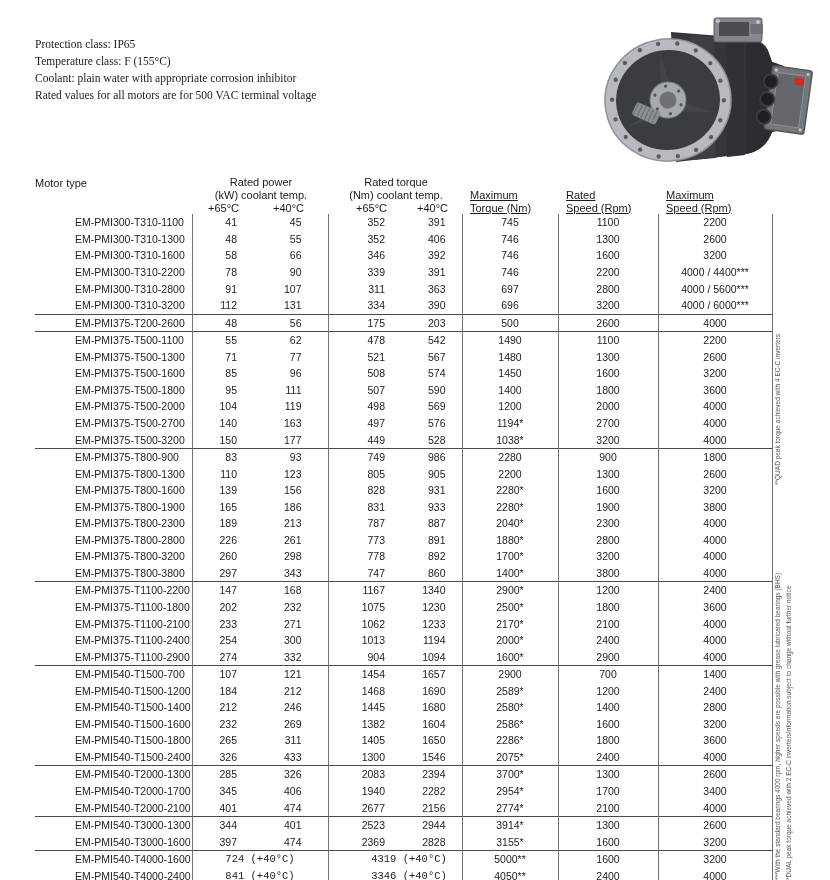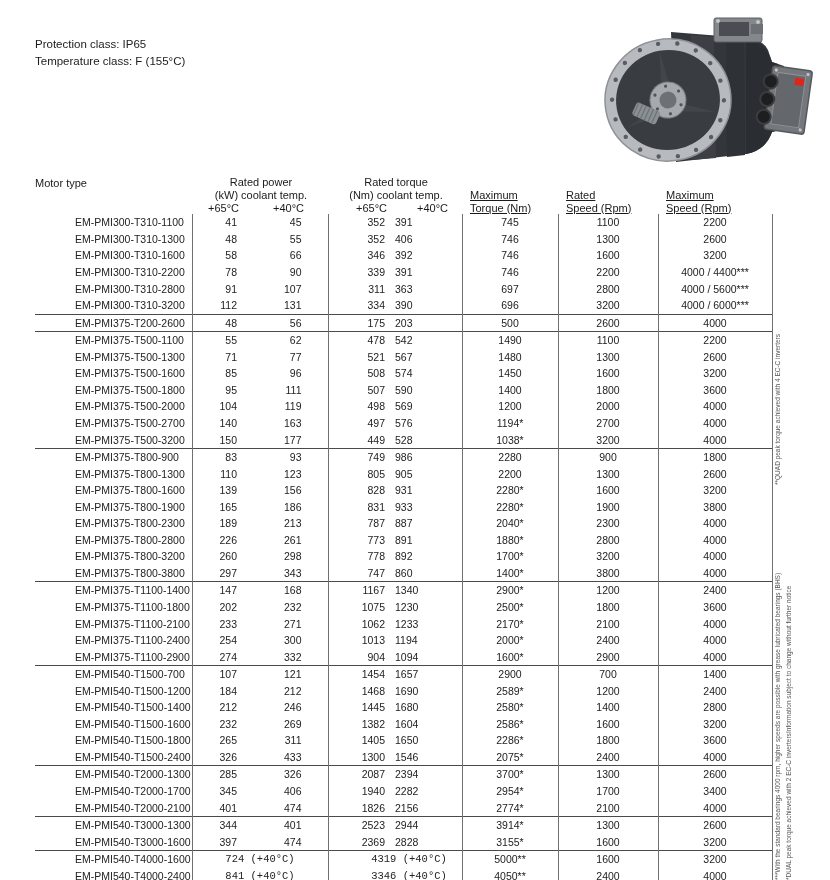--- a/index.html
+++ b/index.html
@@ -1,41 +1,41 @@
 <!DOCTYPE html>
 <html><head>
 <meta charset="utf-8">
 <style>
   html,body{margin:0;padding:0;background:#ffffff;}
   body{font-family:"Liberation Sans","DejaVu Sans",sans-serif;color:#1a1a1a;}
   .page{position:relative;width:830px;height:880px;background:#fff;overflow:hidden;}
 
   
-  .info-block{position:absolute;left:35px;top:36px;font-size:11.5px;line-height:16.9px;color:#1c1c1c;}
+  .info-block{position:absolute;left:35px;top:36px;font-size:11.5px;line-height:16.9px;color:#1c1c1c;font-family:Liberation Serif, serif;}
 
   
   .motor-photo{position:absolute;left:596px;top:10px;width:220px;height:165px;}
 
   
   .spec-table{position:absolute;left:35px;top:176px;border-collapse:collapse;table-layout:fixed;
               font-size:10.5px;color:#222;border-bottom:1px solid #4a4a4a;}
   .spec-table th{font-weight:normal;font-size:11px;color:#1a1a1a;padding:0;height:12.8px;line-height:12.8px;white-space:nowrap;}
   .spec-table td{padding:0;height:16.55px;line-height:16.55px;white-space:nowrap;}
   th.h-motor{text-align:left;vertical-align:top;padding-top:1px;}
   th.h-left{text-align:center;padding-left:2px;}
   th.h-g{text-align:left;padding-left:8px;text-decoration:underline;}
   th.h65p{text-align:right;padding-right:8px;}
   th.h40p{text-align:right;padding-right:24px;}
   th.h65t{text-align:right;padding-right:8px;}
   th.h40t{text-align:right;padding-right:14px;}
   td.c0{text-align:left;padding-left:40px;}
   td.c1{text-align:right;padding-right:10px;margin-left:8px;}
   td.c2{text-align:right;padding-right:26px;}
   td.c3{text-align:right;padding-right:10px;padding-left:28px;}
-  td.c4{padding-right:16px;}
+  td.c4{text-align:right;padding-right:16px;}
   td.c5,td.c6,td.c7{text-align:center;}
   td.merged{text-align:center;padding-right:0;font-family:Liberation Mono, monospace;}
   tbody td.c1,tbody td.c3,tbody td.c5,tbody td.c6,tbody td.c7{border-left:1px solid #707070;}
   tbody td.c7{border-right:1px solid #707070;}
   tr.group-start td{border-top:1px solid #4a4a4a;}
 
   
   .vnote{position:absolute;writing-mode:vertical-rl;transform:rotate(180deg);
          font-size:6.5px;line-height:11px;color:#555;white-space:nowrap;width:11px;}
   .vnote.quad{left:772px;top:293px;height:192px;}
@@ -44,20 +44,22 @@
   .vnote.dual{left:783px;top:718px;height:162px;}
 </style>
 </head>
 <body>
 
 <div class="page">
 
   <div class="info-block">
     <div>Protection class: IP65</div>
     <div>Temperature class: F (155°C)</div>
+    <div>Coolant: plain water with appropriate corrosion inhibitor</div>
+    <div>Rated values for all motors are for 500 VAC terminal voltage</div>
   </div>
 
   <svg class="motor-photo" viewBox="0 0 220 165" aria-hidden="true">
     <g>
       <path d="M 75 22 L 150 28 Q 168 30 172 40 L 176 52 L 188 56 L 190 118 L 176 122 Q 170 140 150 144 L 80 152 Z" fill="#33363b"></path>
       <path d="M 150 28 Q 170 32 176 52 L 182 54 L 184 120 L 176 122 Q 170 140 150 144 Z" fill="#2a2d31"></path>
       <path d="M 95 25 L 118 27 L 120 148 L 96 150 Z" fill="#3c3f44"></path>
       <path d="M 130 27 L 148 29 L 149 145 L 131 147 Z" fill="#2e3136"></path>
     </g>
     <g>
@@ -375,21 +377,21 @@
           <td class="c0">EM-PMI375-T800-3800</td>
           <td class="c1">297</td>
           <td class="c2">343</td>
           <td class="c3">747</td>
           <td class="c4">860</td>
           <td class="c5">1400*</td>
           <td class="c6">3800</td>
           <td class="c7">4000</td>
         </tr>
         <tr class="group-start">
-          <td class="c0">EM-PMI375-T1100-1400</td>
+          <td class="c0">EM-PMI375-T1100-2200</td>
           <td class="c1">147</td>
           <td class="c2">168</td>
           <td class="c3">1167</td>
           <td class="c4">1340</td>
           <td class="c5">2900*</td>
           <td class="c6">1200</td>
           <td class="c7">2400</td>
         </tr>
         <tr>
           <td class="c0">EM-PMI375-T1100-1800</td>
@@ -488,41 +490,41 @@
           <td class="c3">1300</td>
           <td class="c4">1546</td>
           <td class="c5">2075*</td>
           <td class="c6">2400</td>
           <td class="c7">4000</td>
         </tr>
         <tr class="group-start">
           <td class="c0">EM-PMI540-T2000-1300</td>
           <td class="c1">285</td>
           <td class="c2">326</td>
-          <td class="c3">2087</td>
+          <td class="c3">2083</td>
           <td class="c4">2394</td>
           <td class="c5">3700*</td>
           <td class="c6">1300</td>
           <td class="c7">2600</td>
         </tr>
         <tr>
           <td class="c0">EM-PMI540-T2000-1700</td>
           <td class="c1">345</td>
           <td class="c2">406</td>
           <td class="c3">1940</td>
           <td class="c4">2282</td>
           <td class="c5">2954*</td>
           <td class="c6">1700</td>
           <td class="c7">3400</td>
         </tr>
         <tr>
           <td class="c0">EM-PMI540-T2000-2100</td>
           <td class="c1">401</td>
           <td class="c2">474</td>
-          <td class="c3">1826</td>
+          <td class="c3">2677</td>
           <td class="c4">2156</td>
           <td class="c5">2774*</td>
           <td class="c6">2100</td>
           <td class="c7">4000</td>
         </tr>
         <tr class="group-start">
           <td class="c0">EM-PMI540-T3000-1300</td>
           <td class="c1">344</td>
           <td class="c2">401</td>
           <td class="c3">2523</td>

